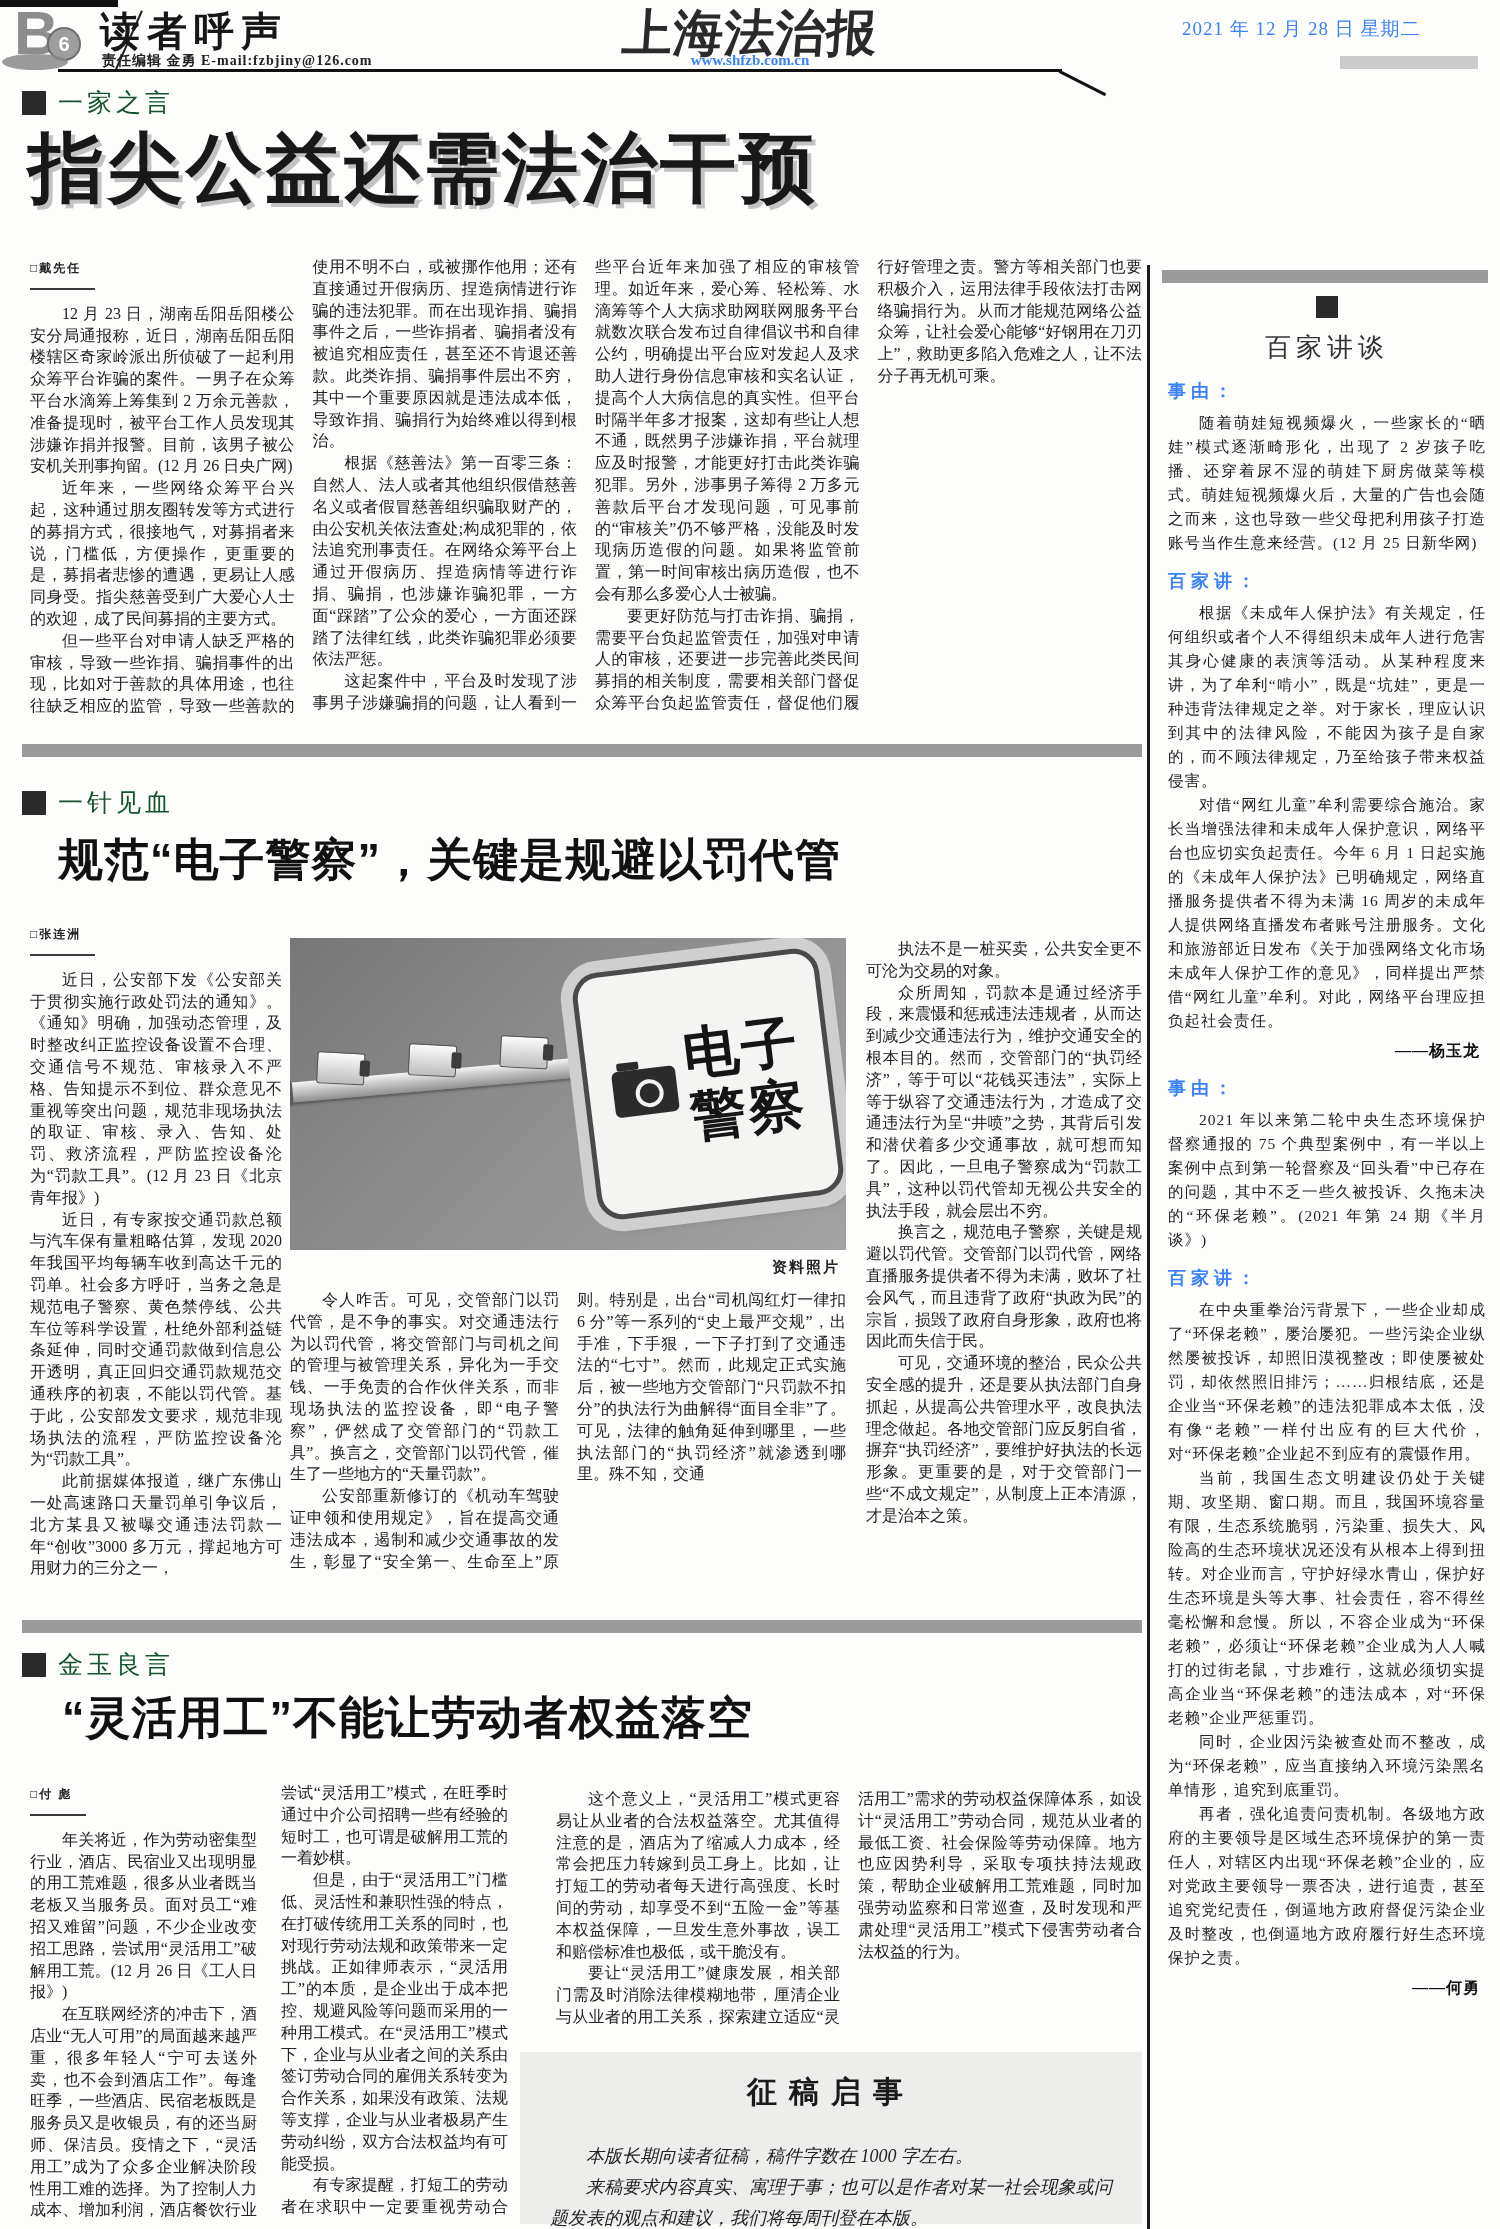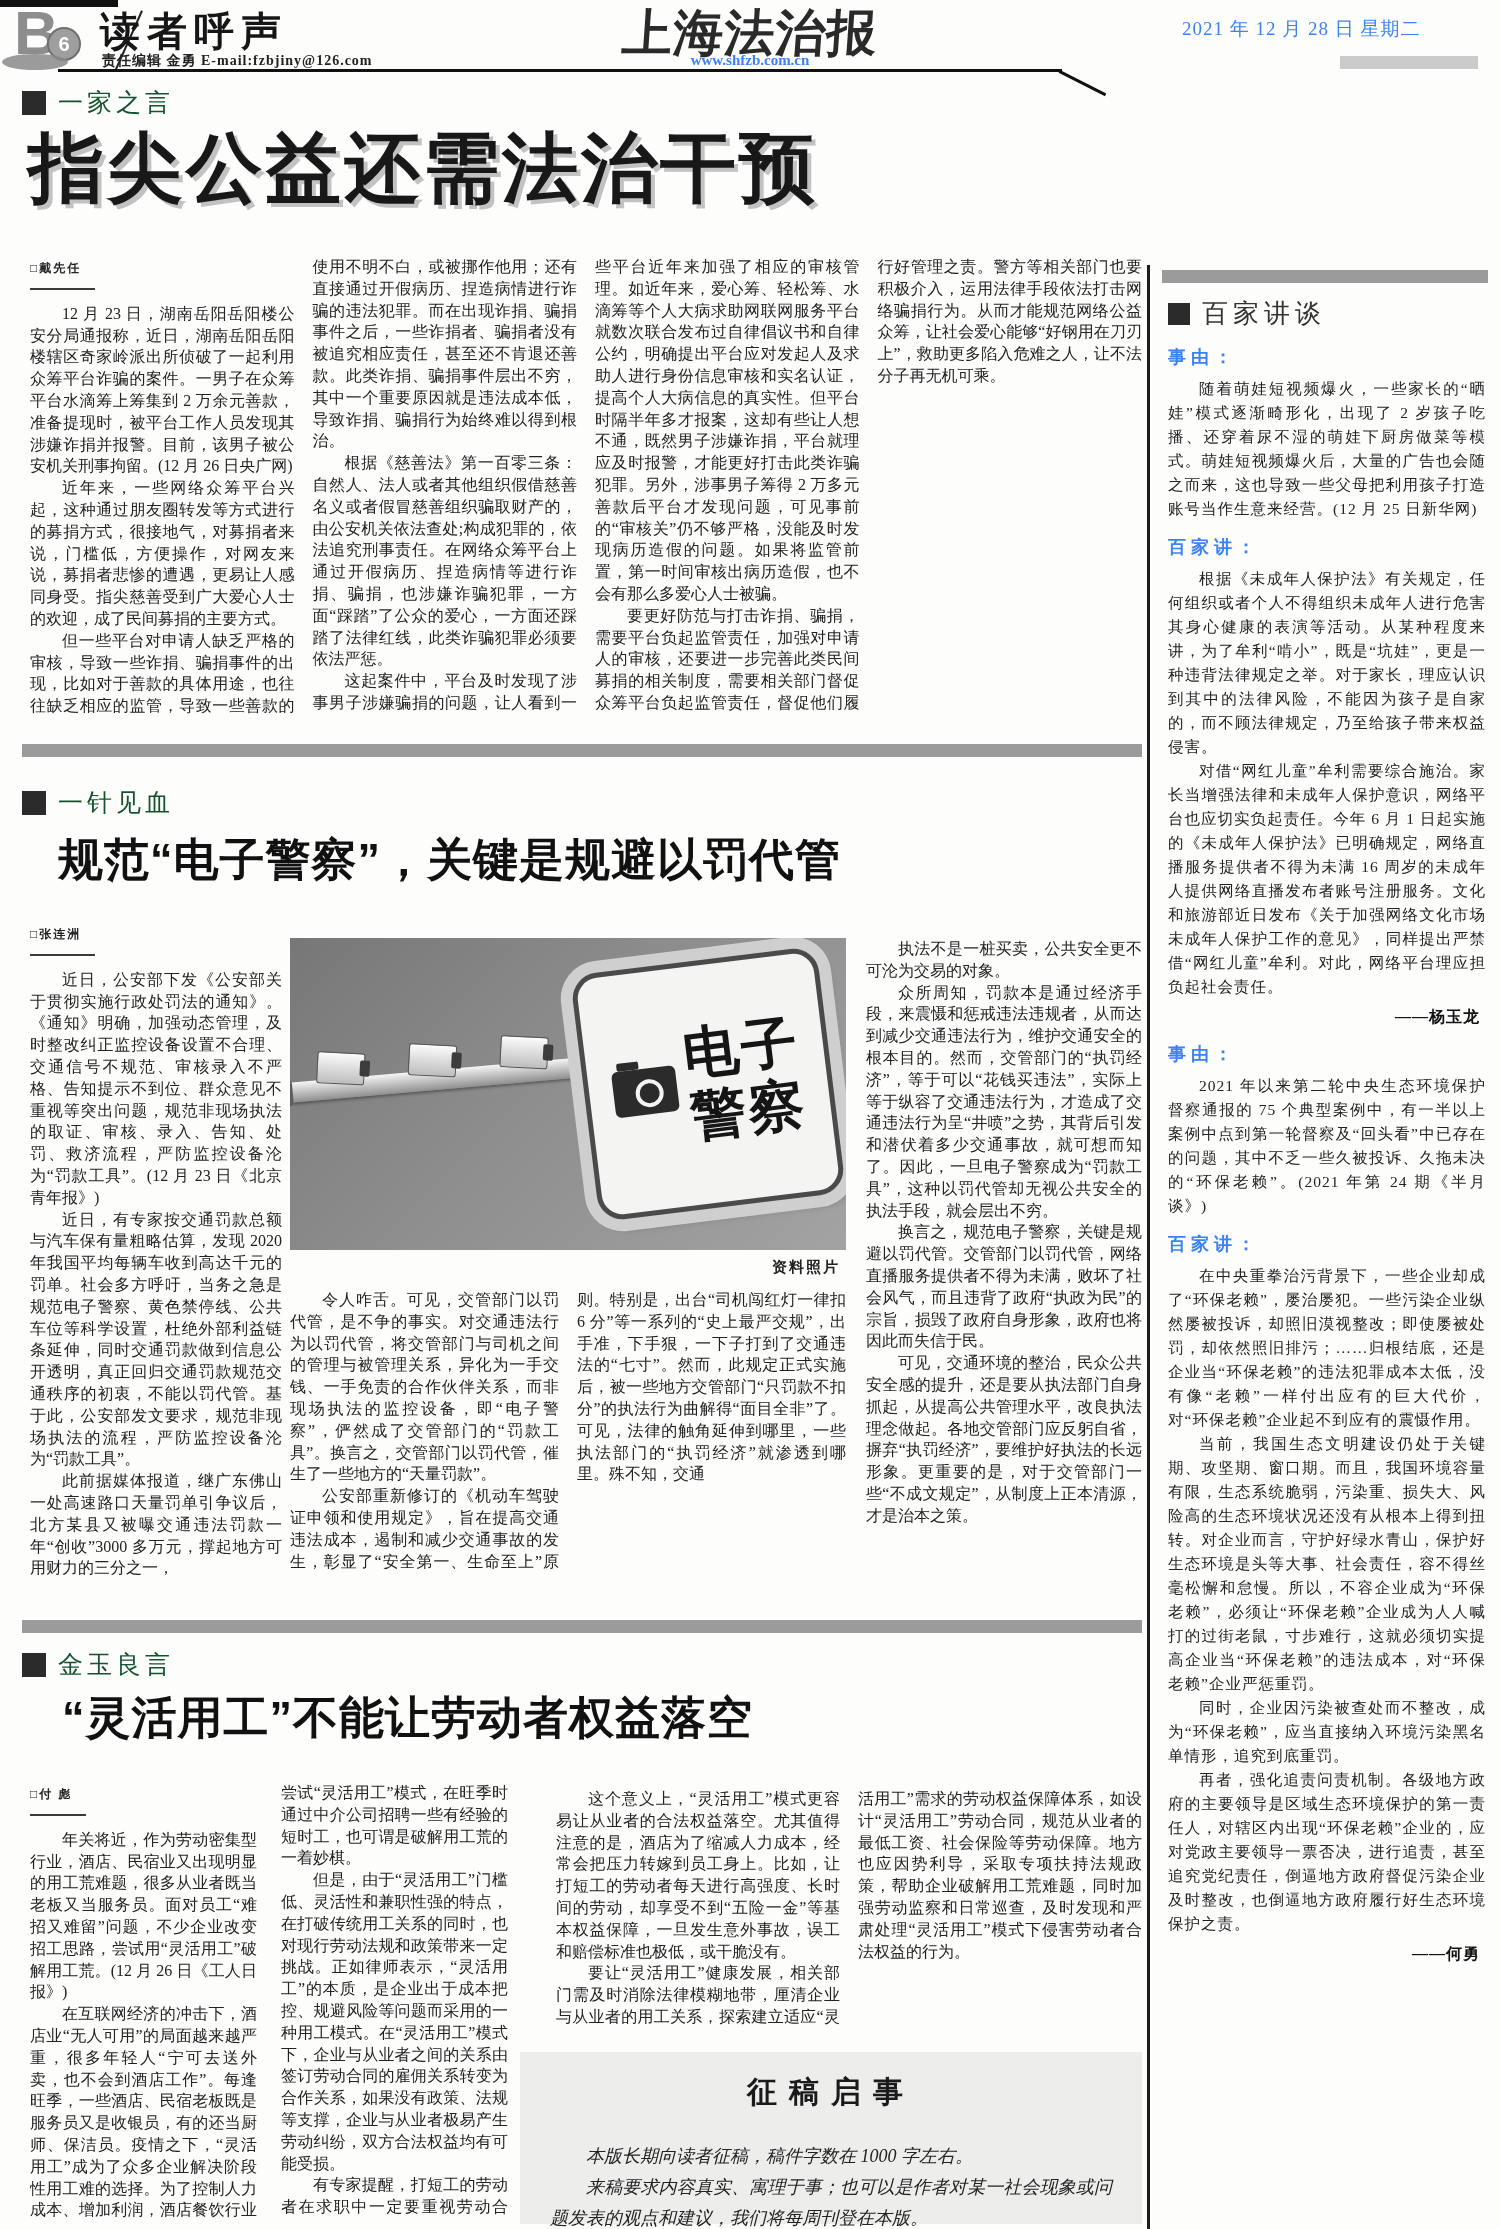--- a/index.html
+++ b/index.html
@@ -61,21 +61,21 @@
   
   .notice-box{background:#ededec;padding:10px 30px 8px;box-sizing:border-box;}
   .notice-title{text-align:center;font-family:"Liberation Sans",sans-serif;font-size:30px;font-weight:900;
                 letter-spacing:12px;margin:10px 0 28px;color:#1a1a1a;}
   .notice-line{font-style:italic;font-size:18px;line-height:31px;text-indent:2em;text-align:justify;margin:0;color:#222;}
 
   
   .vline{left:1147px;top:265px;width:3px;height:1964px;background:#1c1c1c;}
   .sidebar-topbar{left:1162px;top:270px;width:326px;height:13px;background:#9b9b9b;}
   .sidebar{left:1168px;top:296px;width:318px;}
-  .sidebar-header{display:flex;align-items:center;gap:12px;margin-bottom:14px;}
+  .sidebar-header{display:flex;align-items:center;gap:12px;margin-bottom:14px;flex-direction:column;}
   .sidebar-header .section-square{width:22px;height:22px;}
   .sidebar-header-text{font-family:"Liberation Sans",sans-serif;font-size:26px;color:#333;letter-spacing:5px;}
   .sb-label{font-size:18px;font-weight:bold;letter-spacing:5px;margin:14px 0 8px;color:#3b82f6;}
   .sb-p{font-size:15.5px;line-height:24px;letter-spacing:1px;text-align:justify;text-indent:2em;margin:0;color:#222;}
   .sb-sig{text-align:right;font-size:16px;font-weight:bold;margin:8px 6px 2px 0;color:#111;letter-spacing:1px;}
 </style>
 </head>
 <body>
 
 <div class="page">
@@ -96,21 +96,21 @@
 
   <div class="abs section-row" style="left:22px;top:86px;">
     <div class="section-square"></div>
     <div class="section-label">一家之言</div>
   </div>
   <div class="abs headline1" style="left:28px;top:118px;">指尖公益还需法治干预</div>
 
   <div class="abs body-text cols4" style="left:30px;top:256px;width:1112px;height:462px;overflow:hidden;">
     <span class="author">□戴先任</span>
     <p>12 月 23 日，湖南岳阳岳阳楼公安分局通报称，近日，湖南岳阳岳阳楼辖区奇家岭派出所侦破了一起利用众筹平台诈骗的案件。一男子在众筹平台水滴筹上筹集到 2 万余元善款，准备提现时，被平台工作人员发现其涉嫌诈捐并报警。目前，该男子被公安机关刑事拘留。(12 月 26 日央广网)</p>
-    <p>近年来，一些网络众筹平台兴起，这种通过朋友圈转发等方式进行的募捐方式，很接地气，对募捐者来说，门槛低，方便操作，对网友来说，募捐者悲惨的遭遇，更易让人感同身受。指尖慈善受到广大爱心人士的欢迎，成了民间募捐的主要方式。</p>
+    <p>近年来，一些网络众筹平台兴起，这种通过朋友圈转发等方式进行的募捐方式，很接地气，对募捐者来说，门槛低，方便操作，更重要的是，募捐者悲惨的遭遇，更易让人感同身受。指尖慈善受到广大爱心人士的欢迎，成了民间募捐的主要方式。</p>
     <p>但一些平台对申请人缺乏严格的审核，导致一些诈捐、骗捐事件的出现，比如对于善款的具体用途，也往往缺乏相应的监管，导致一些善款的使用不明不白，或被挪作他用；还有直接通过开假病历、捏造病情进行诈骗的违法犯罪。而在出现诈捐、骗捐事件之后，一些诈捐者、骗捐者没有被追究相应责任，甚至还不肯退还善款。此类诈捐、骗捐事件层出不穷，其中一个重要原因就是违法成本低，导致诈捐、骗捐行为始终难以得到根治。</p>
     <p>根据《慈善法》第一百零三条：自然人、法人或者其他组织假借慈善名义或者假冒慈善组织骗取财产的，由公安机关依法查处;构成犯罪的，依法追究刑事责任。在网络众筹平台上通过开假病历、捏造病情等进行诈捐、骗捐，也涉嫌诈骗犯罪，一方面“踩踏”了公众的爱心，一方面还踩踏了法律红线，此类诈骗犯罪必须要依法严惩。</p>
     <p>这起案件中，平台及时发现了涉事男子涉嫌骗捐的问题，让人看到一些平台近年来加强了相应的审核管理。如近年来，爱心筹、轻松筹、水滴筹等个人大病求助网联网服务平台就数次联合发布过自律倡议书和自律公约，明确提出平台应对发起人及求助人进行身份信息审核和实名认证，提高个人大病信息的真实性。但平台时隔半年多才报案，这却有些让人想不通，既然男子涉嫌诈捐，平台就理应及时报警，才能更好打击此类诈骗犯罪。另外，涉事男子筹得 2 万多元善款后平台才发现问题，可见事前的“审核关”仍不够严格，没能及时发现病历造假的问题。如果将监管前置，第一时间审核出病历造假，也不会有那么多爱心人士被骗。</p>
     <p>要更好防范与打击诈捐、骗捐，需要平台负起监管责任，加强对申请人的审核，还要进一步完善此类民间募捐的相关制度，需要相关部门督促众筹平台负起监管责任，督促他们履行好管理之责。警方等相关部门也要积极介入，运用法律手段依法打击网络骗捐行为。从而才能规范网络公益众筹，让社会爱心能够“好钢用在刀刃上”，救助更多陷入危难之人，让不法分子再无机可乘。</p>
   </div>
 
   <div class="abs graybar" style="left:22px;top:744px;width:1120px;"></div>
   <div class="abs section-row" style="left:22px;top:786px;">
     <div class="section-square"></div>
     <div class="section-label">一针见血</div>

